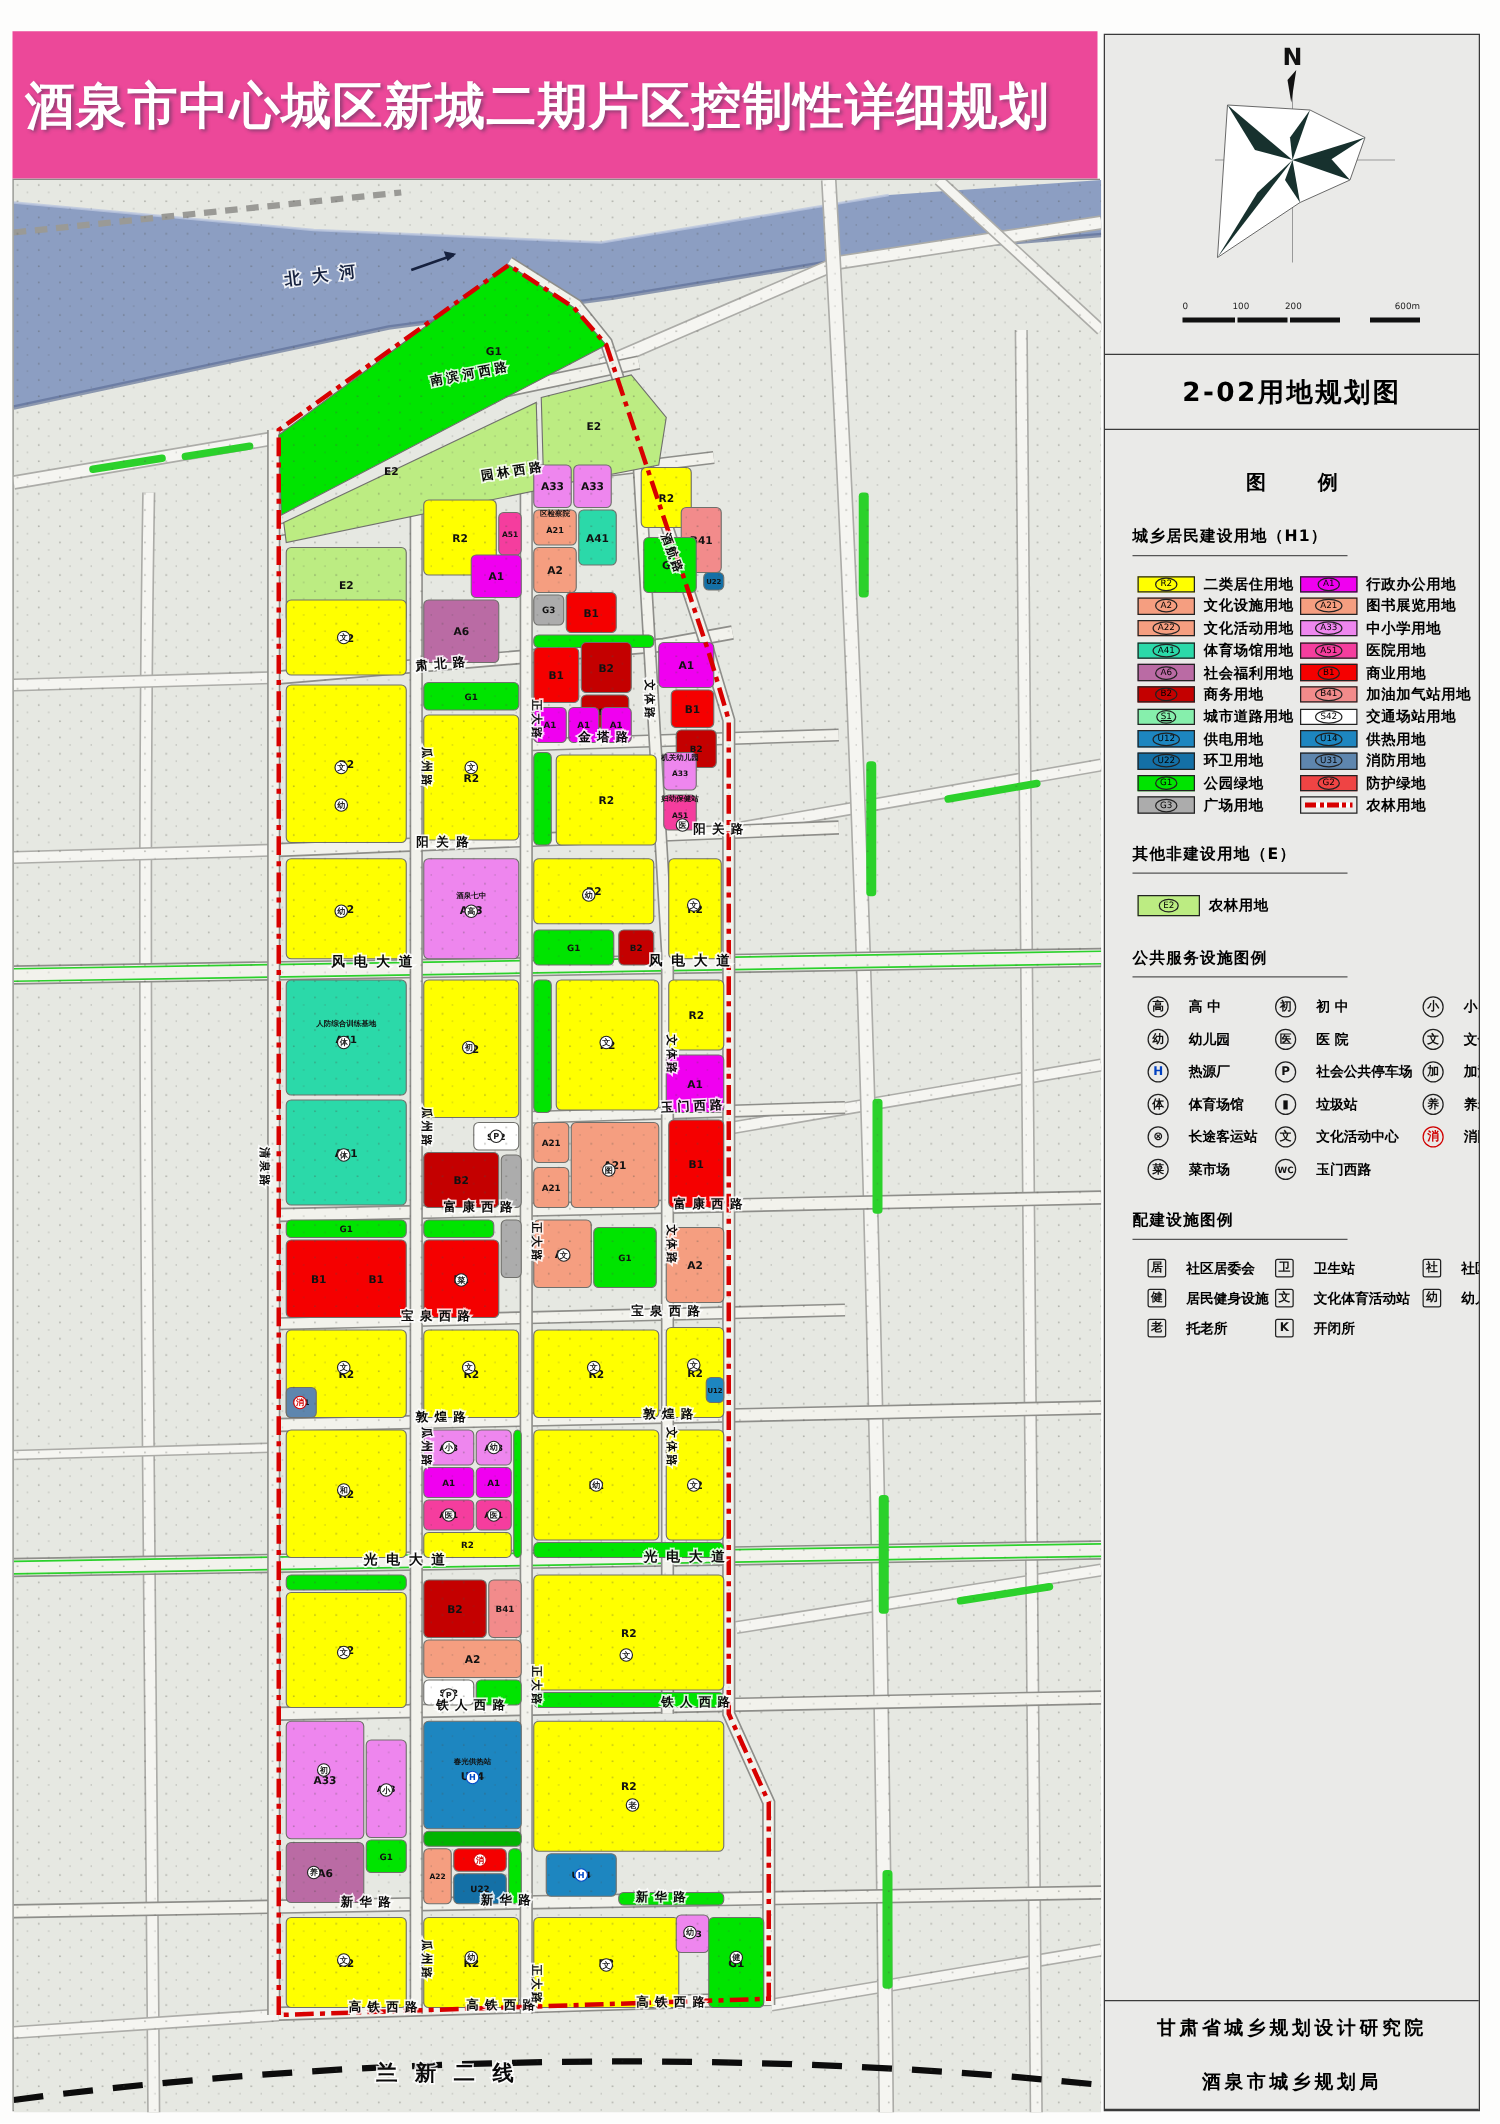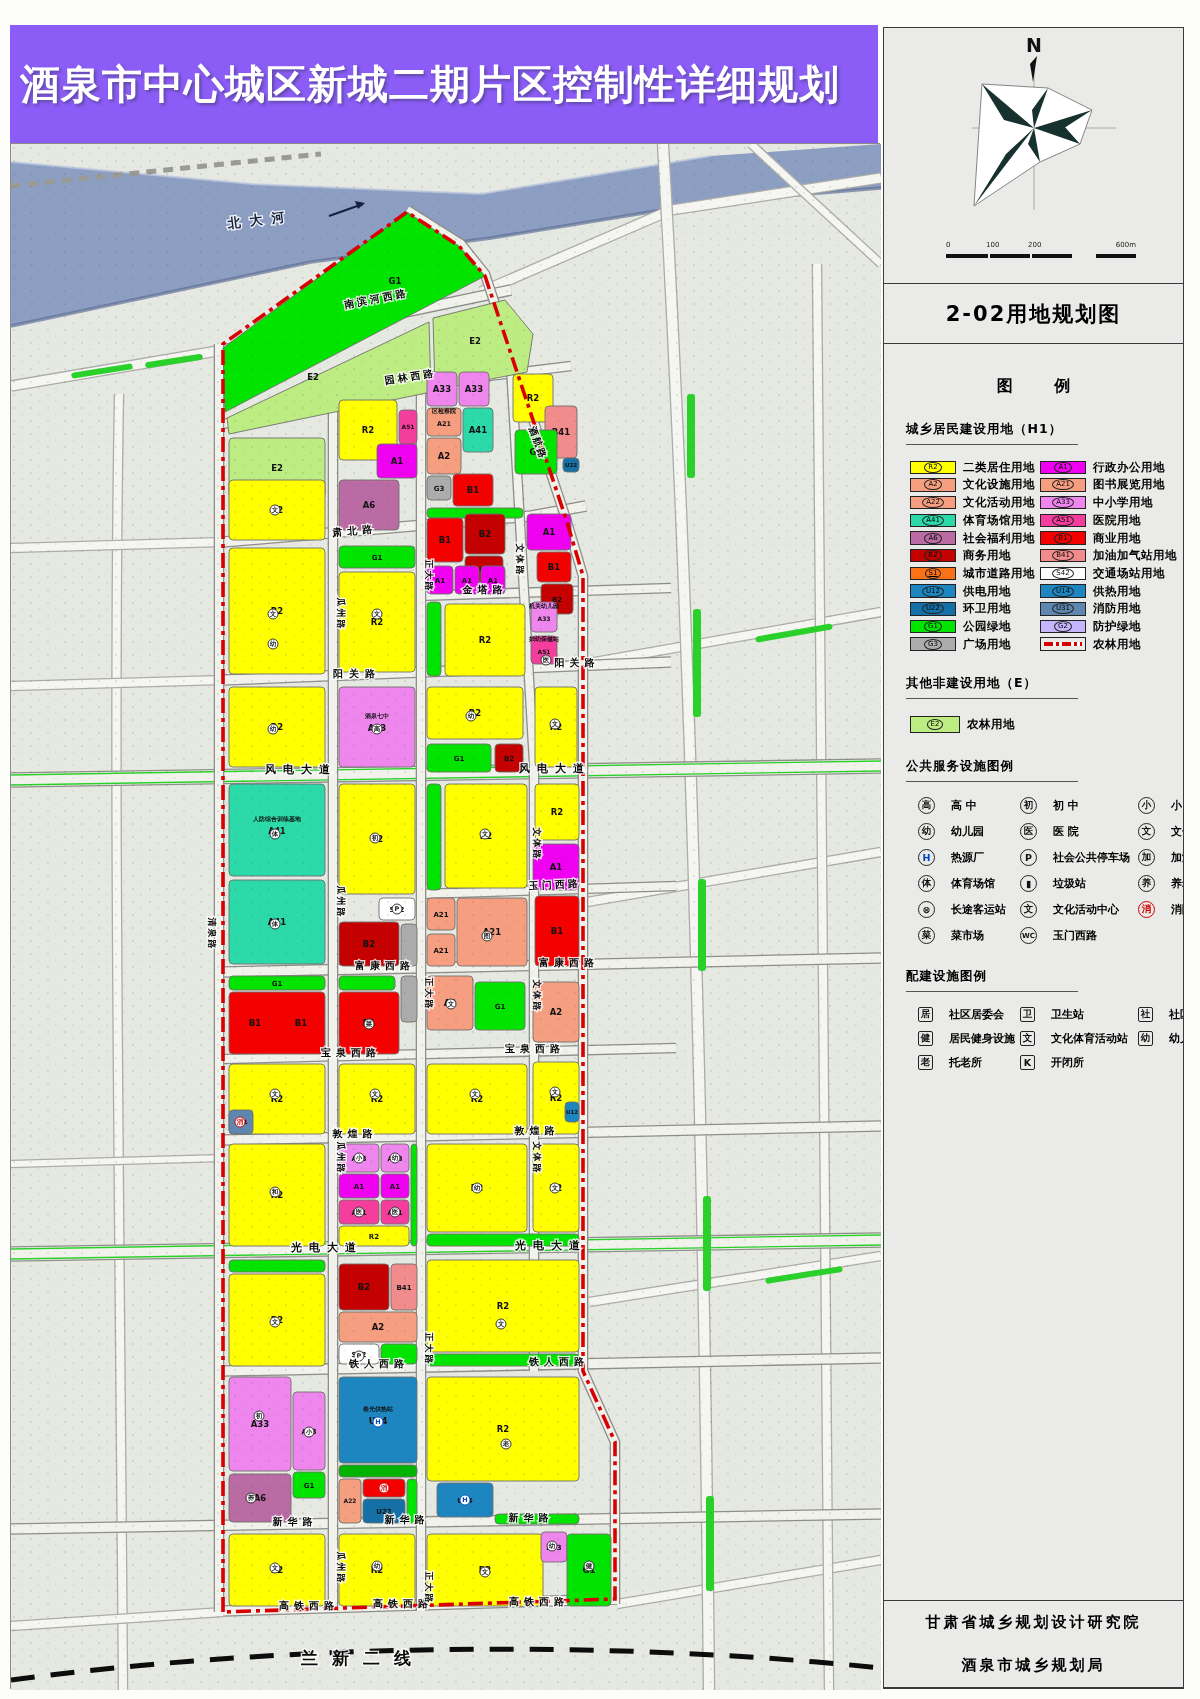--- a/index.html
+++ b/index.html
@@ -1,17 +1,17 @@
 <!DOCTYPE html>
 <html><head>
 <meta charset="utf-8">
 <style>
   html,body{margin:0;padding:0;background:#fff;}
   .page{position:relative;width:1200px;height:1699px;background:#FDFDFC;font-family:"DejaVu Sans",sans-serif;overflow:hidden;}
-  .titlebar{position:absolute;left:10px;top:25px;width:868px;height:118px;background:#8b5cf6;color:#fff;
+  .titlebar{position:absolute;left:10px;top:25px;width:868px;height:118px;background:#ec4899;color:#fff;
     display:flex;align-items:center;padding-left:10px;box-sizing:border-box;font-size:40px;font-weight:bold;
     letter-spacing:1px;white-space:nowrap;text-shadow:2px 2px 3px rgba(40,50,70,.45);}
   .maparea{position:absolute;left:10px;top:143px;width:870px;height:1546px;border:1px solid #8a8a86;background:#E6E8E2;box-sizing:border-box;}
   .maparea svg{display:block;}
   .sidebar{position:absolute;left:883px;top:27px;width:301px;height:1662px;background:#EAEAE8;border:1.5px solid #3a3a3a;box-sizing:border-box;display:flex;flex-direction:column;}
   .sec-compass{height:255px;border-bottom:1.5px solid #3a3a3a;flex:none;}
   .sec-sheet{height:59px;border-bottom:1.5px solid #3a3a3a;flex:none;display:flex;align-items:center;justify-content:center;
     font-size:21px;font-weight:bold;letter-spacing:2px;}
   .sec-legend{flex:1;border-bottom:1.5px solid #3a3a3a;overflow:hidden;}
   .sec-org{height:43px;flex:none;display:flex;align-items:center;justify-content:center;font-size:15px;font-weight:bold;letter-spacing:3px;}
@@ -590,21 +590,21 @@
             </span>
             <span class="lbl">商务用地</span>
           </div>
           <div class="lgitem">
             <span class="sw" style="background: rgb(242, 139, 139);">
               <span class="code">B41</span>
             </span>
             <span class="lbl">加油加气站用地</span>
           </div>
           <div class="lgitem">
-            <span class="sw" style="background: #f97316; text-decoration: underline;">
+            <span class="sw" style="background: #86efac; text-decoration: underline;">
               <span class="code">S1</span>
             </span>
             <span class="lbl">城市道路用地</span>
           </div>
           <div class="lgitem">
             <span class="sw" style="background: rgb(255, 255, 255);">
               <span class="code">S42</span>
             </span>
             <span class="lbl">交通场站用地</span>
           </div>
@@ -632,21 +632,21 @@
             </span>
             <span class="lbl">消防用地</span>
           </div>
           <div class="lgitem">
             <span class="sw" style="background: rgb(0, 228, 0);">
               <span class="code">G1</span>
             </span>
             <span class="lbl">公园绿地</span>
           </div>
           <div class="lgitem">
-            <span class="sw" style="background: #c4b5fd;">
+            <span class="sw" style="background: #ef4444;">
               <span class="code">G2</span>
             </span>
             <span class="lbl">防护绿地</span>
           </div>
           <div class="lgitem">
             <span class="sw" style="background: rgb(172, 172, 172);">
               <span class="code">G3</span>
             </span>
             <span class="lbl">广场用地</span>
           </div>

